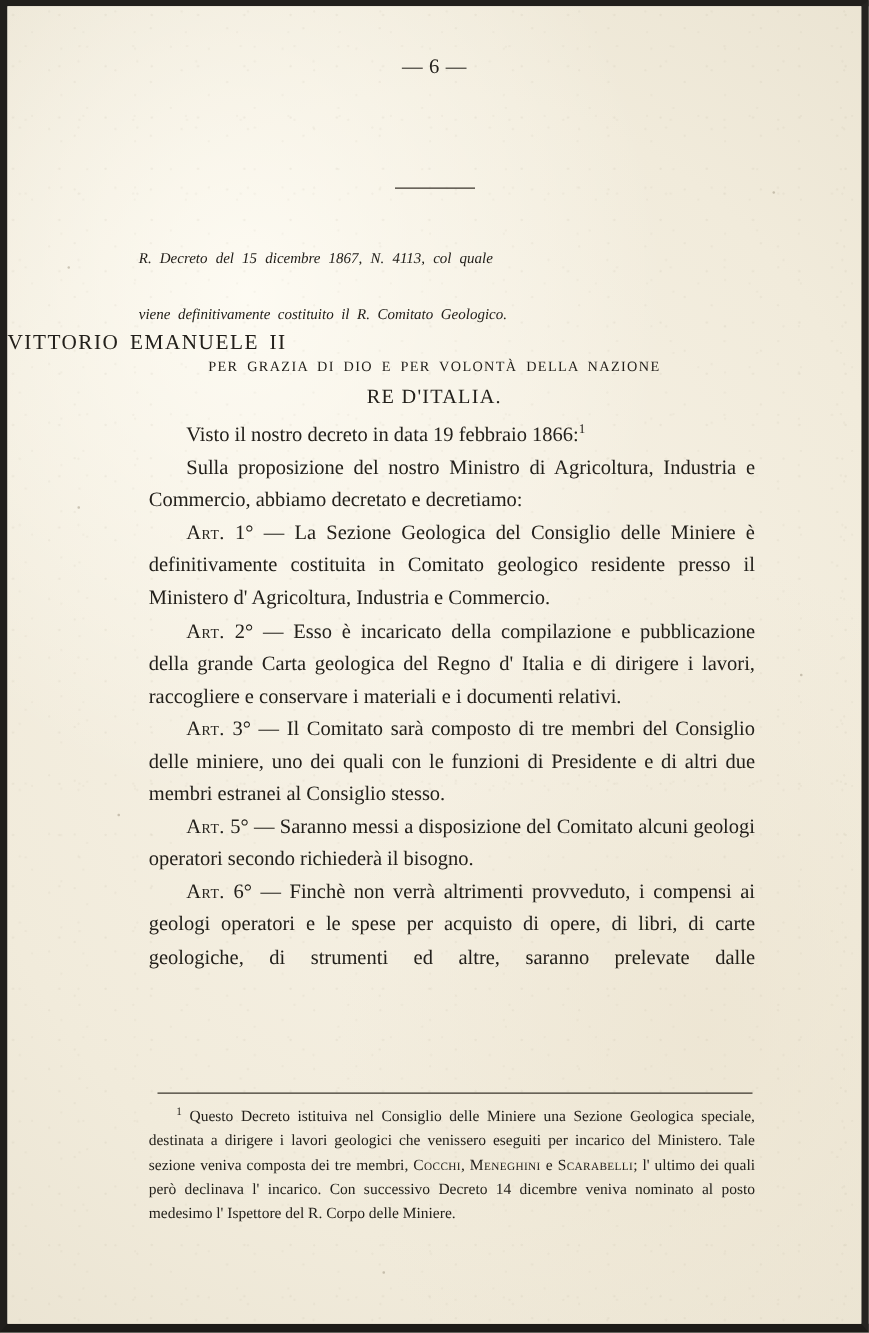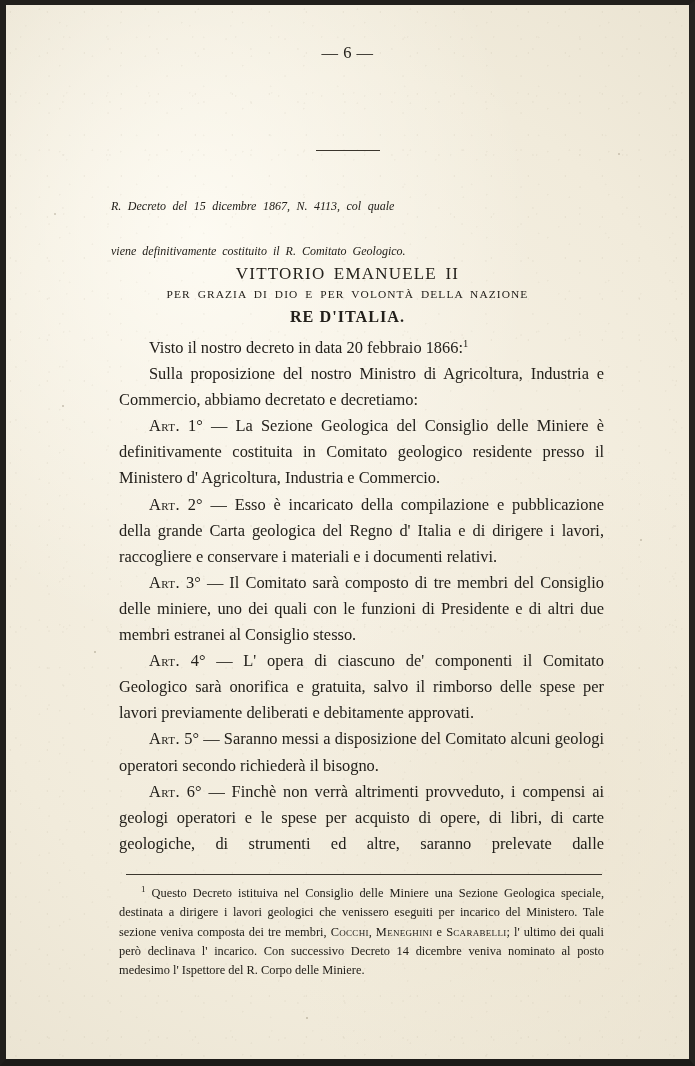--- a/index.html
+++ b/index.html
@@ -104,21 +104,21 @@
     text-align: left;
   }
   .decree-title .l1 { display: block; word-spacing: 3.5px; }
   .decree-title .l2 { display: block; word-spacing: 3px; margin-top: 15px; }
 
   
   .king {
     position: absolute;
     top: 259px;
     left: 0; right: 0;
-    text-align: center;
+    text-align: left;
     font-size: 17px;
     letter-spacing: 1.2px;
     word-spacing: 3px;
   }
   .king-sub {
     position: absolute;
     top: 283px;
     left: 0; right: 0;
     text-align: center;
     font-size: 11.4px;
@@ -126,21 +126,20 @@
     word-spacing: 3px;
     font-family: Liberation Serif, serif;
   }
   .king-title {
     position: absolute;
     top: 303px;
     left: 0; right: 0;
     text-align: center;
     font-size: 16.2px;
     letter-spacing: 1px;
-    font-weight: bold;
   }
 
   
   .body {
     position: absolute;
     top: 330px;
     left: 113px;
     width: 485px;
   }
   .body p {
@@ -231,31 +230,30 @@
       <span class="l1">R. Decreto del 15 dicembre 1867, N. 4113, col quale</span>
       <span class="l2">viene definitivamente costituito il R. Comitato Geologico.</span>
     </div>
 
     <div class="king">VITTORIO EMANUELE II</div>
     <div class="king-sub">PER GRAZIA DI DIO E PER VOLONTÀ DELLA NAZIONE</div>
     <div class="king-title">RE D'ITALIA.</div>
 
     <div class="body">
 
-      <p class="nofill"><span>Visto il nostro decreto in data 20 febbraio 1866:</span><span class="fnmark">1</span></p>
+      <p class="nofill"><span>Visto il nostro decreto in data 19 febbraio 1866:</span><span class="fnmark">1</span></p>
 
       <p class="nofill">Sulla proposizione del nostro Ministro di Agricoltura, Industria e Commercio, abbiamo decretato e decretiamo:</p>
 
       <p class="gap-sm nofill"><span class="artlabel">Art.</span> <span>1°</span> <span>—</span> <span>La Sezione Geologica del Consiglio delle Miniere è definitivamente costituita in Comitato geologico residente presso il Ministero d' Agricoltura, Industria e Commercio.</span></p>
 
       <p class="nofill"><span class="artlabel">Art.</span> <span>2°</span> <span>—</span> <span>Esso è incaricato della compilazione e pubblicazione della grande Carta geologica del Regno d' Italia e di dirigere i lavori, raccogliere e conservare i materiali e i documenti relativi.</span></p>
 
       <p class="nofill"><span class="artlabel">Art.</span> <span>3°</span> <span>—</span> <span>Il Comitato sarà composto di tre membri del Consiglio delle miniere, uno dei quali con le funzioni di Presidente e di altri due membri estranei al Consiglio stesso.</span></p>
 
-      <p class="nofill"><span class="artlabel">Art.</span> <span>4°</span> <span>—</span> <span>L' opera di ciascuno de' componenti il Comitato Geologico sarà onorifica e gratuita, salvo il rimborso delle spese per lavori previamente deliberati e debitamente approvati.</span></p>
 
       <p class="nofill"><span class="artlabel">Art.</span> <span>5°</span> <span>—</span> <span>Saranno messi a disposizione del Comitato alcuni geologi operatori secondo richiederà il bisogno.</span></p>
 
       <p><span class="artlabel">Art.</span> <span>6°</span> <span>—</span> <span>Finchè non verrà altrimenti provveduto, i compensi ai geologi operatori e le spese per acquisto di opere, di libri, di carte geologiche, di strumenti ed altre, saranno prelevate dalle</span></p>
 
     </div>
 
     <div class="rule-foot"></div>
 
     <div class="footnote"><span class="fnmark">1</span> <span>Questo Decreto istituiva nel Consiglio delle Miniere una Sezione Geologica speciale, destinata a dirigere i lavori geologici che venissero eseguiti per incarico del Ministero. Tale sezione veniva composta dei tre membri, </span><span class="sc">Cocchi</span><span>, </span><span class="sc">Meneghini</span><span> e </span><span class="sc">Scarabelli</span><span>; l' ultimo dei quali però declinava l' incarico. Con successivo Decreto 14 dicembre veniva nominato al posto medesimo l' Ispettore del R. Corpo delle Miniere.</span></div>

